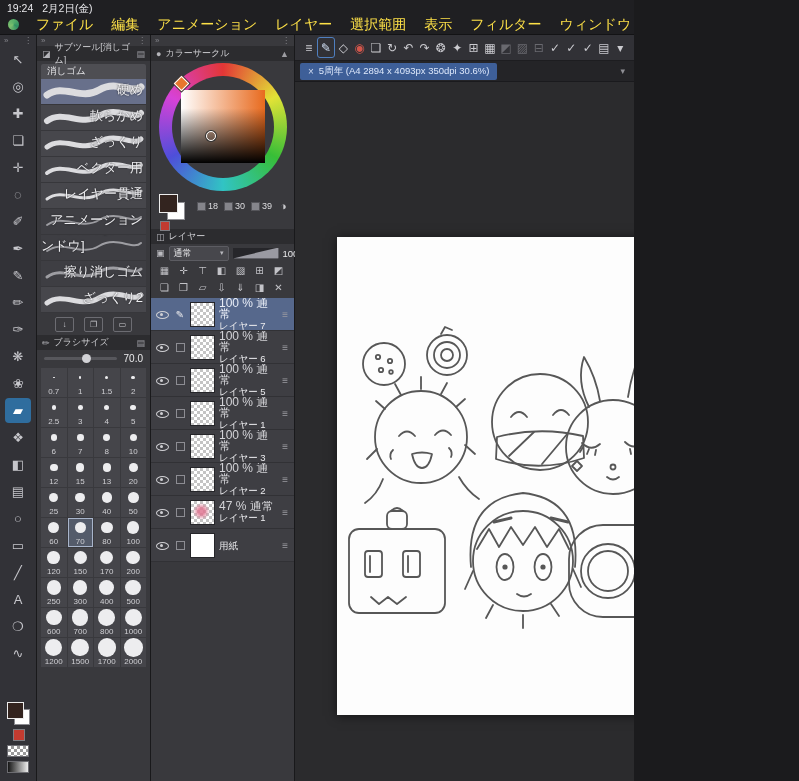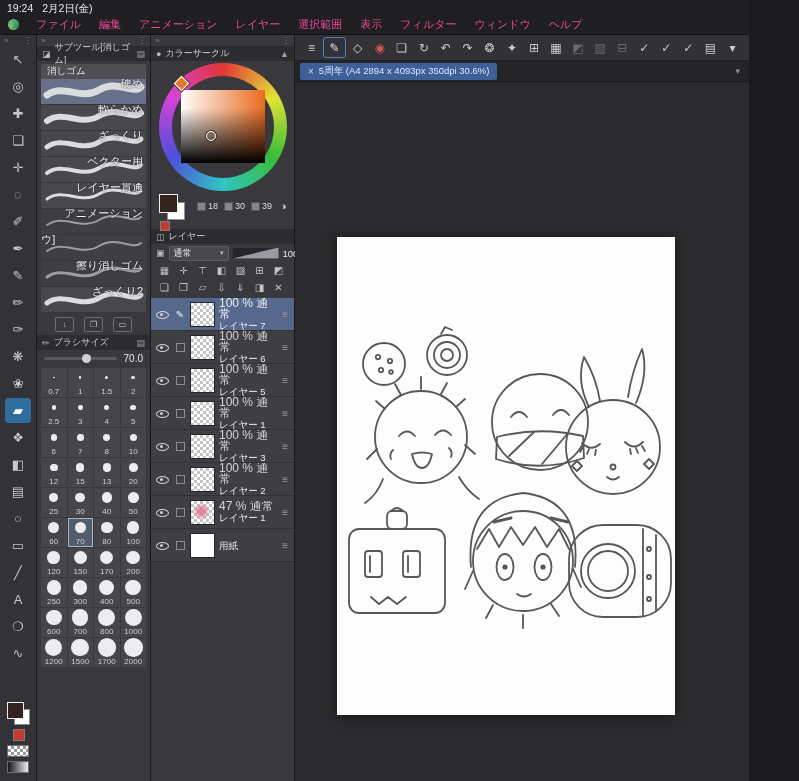--- a/index.html
+++ b/index.html
@@ -1,24 +1,24 @@
 <!DOCTYPE html>
 <html><head>
 <meta charset="utf-8">
 <style>
   html,body{margin:0;padding:0}
   body{background:#1b1b1d;font-family:"Liberation Sans","DejaVu Sans",sans-serif}
-  #root{position:relative;width:749px;height:781px;background:#232326;overflow:hidden;color:#d6d6d9}
+  #root{position:relative;width:634px;height:781px;background:#232326;overflow:hidden;color:#d6d6d9}
 
   
   #topbar{position:absolute;left:0;top:0;right:0;height:34px;background:#1f1f22;border-bottom:1px solid #131315}
   #statusline{position:absolute;top:2px;left:7px;font-size:10.5px;color:#e8e8eb;display:flex;gap:9px}
   #menurow{position:absolute;left:6px;top:16px;height:17px;display:flex;align-items:center}
   #logo{width:11px;height:11px;border-radius:50%;background:conic-gradient(#59b06a,#2f8f63,#7cc06e,#59b06a);margin:0 8px 0 2px;flex:none}
-  .menu-item{font-size:11px;color:#ec4899;padding:0 9px;white-space:nowrap}
+  .menu-item{font-size:14px;color:#fde047;padding:0 9px;white-space:nowrap}
 
   
   .dock-strip{height:11px;display:flex;align-items:center;justify-content:space-between;padding:0 4px;font-size:8px;color:#84848a;flex:none}
 
   
   #toolstrip{position:absolute;top:35px;left:0;width:36px;bottom:0;background:#323237;border-right:1px solid #19191b;display:flex;flex-direction:column;align-items:center}
   #toolstrip .dock-strip{width:100%;box-sizing:border-box}
   .tool{width:26px;height:25px;margin:1px 0;border-radius:4px;display:flex;align-items:center;justify-content:center;font-size:13px;color:#c7c7cc;flex:none}
   .tool.sel{background:#2f6d9e;color:#fff}
   #swatch-area{margin-top:auto;padding:4px 0 8px;display:flex;flex-direction:column;align-items:center;gap:4px}
@@ -35,21 +35,21 @@
   .ph-right{margin-left:auto;font-size:9px;color:#9d9da2}
 
   
   #subtoolcol{position:absolute;top:35px;left:37px;width:113px;bottom:0;background:#39393d;border-right:1px solid #19191b;display:flex;flex-direction:column}
   .group-tab{margin:3px 4px 0;height:15px;background:#4e4e53;border-radius:2px 2px 0 0;display:flex;align-items:center;padding:0 6px;font-size:9.5px;color:#e4e4e7;flex:none}
   .st-list{margin:0 4px;flex:none}
   .st-row{position:relative;height:25px;background:#47474c;border-bottom:1px solid #37373b;overflow:hidden}
   .st-row.sel{background:#68708b}
   .st-row.dark{background:#3e3e43}
   .st-row svg{position:absolute;left:0;top:0;width:100%;height:100%}
-  .st-label{position:absolute;right:3px;bottom:13px;font-size:11px;color:#efeff2;text-shadow:0 0 2px #1d1d1f}
+  .st-label{position:absolute;right:3px;bottom:5px;font-size:13px;color:#efeff2;text-shadow:0 0 2px #1d1d1f}
   .st-footer{height:22px;display:flex;align-items:center;justify-content:center;gap:10px;flex:none}
   .fbtn{width:17px;height:13px;border:1px solid #6c6c72;border-radius:2px;display:flex;align-items:center;justify-content:center;font-size:8px;color:#c7c7cc}
   .bs-slider{height:16px;display:flex;align-items:center;padding:0 7px;gap:7px;flex:none}
   .bs-track{flex:1;height:3px;background:#57575c;border-radius:2px;position:relative}
   .bs-knob{position:absolute;left:52%;top:-3px;width:9px;height:9px;background:#d2d2d6;border-radius:50%}
   .bs-value{font-size:10px;color:#eaeaec}
   .size-grid{display:grid;grid-template-columns:repeat(4,1fr);gap:1px;padding:2px 4px 4px;flex:none}
   .size-cell{height:29px;background:#45454a;display:flex;flex-direction:column;align-items:center}
   .size-cell.sel{box-shadow:inset 0 0 0 1px #a9b5cb;background:#545b6a}
   .size-dot-wrap{flex:1;display:flex;align-items:center;justify-content:center}

